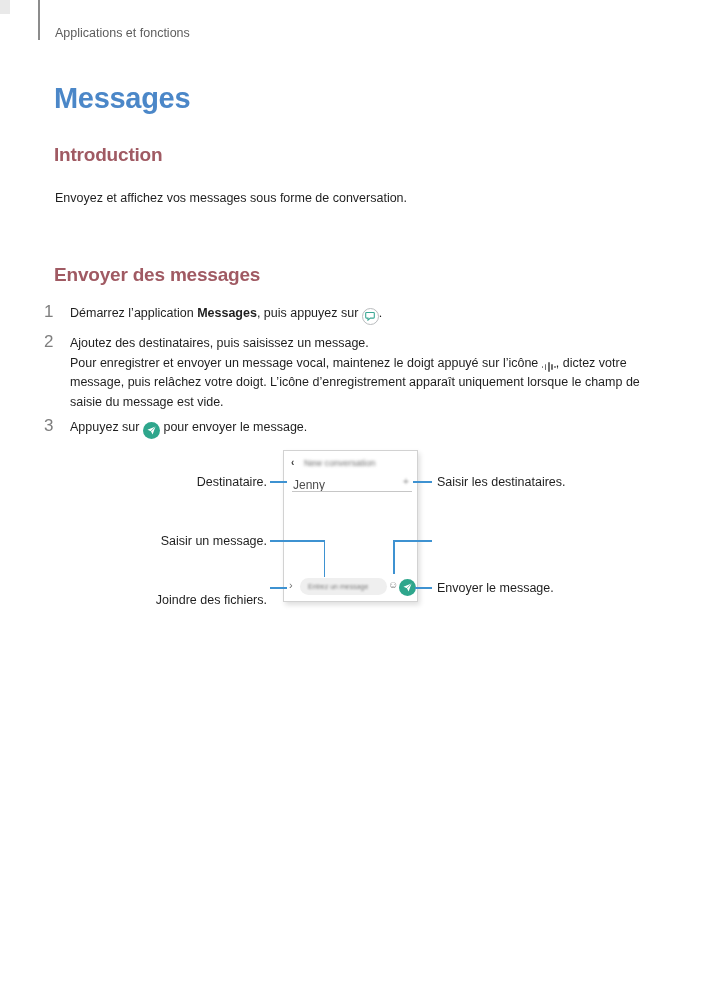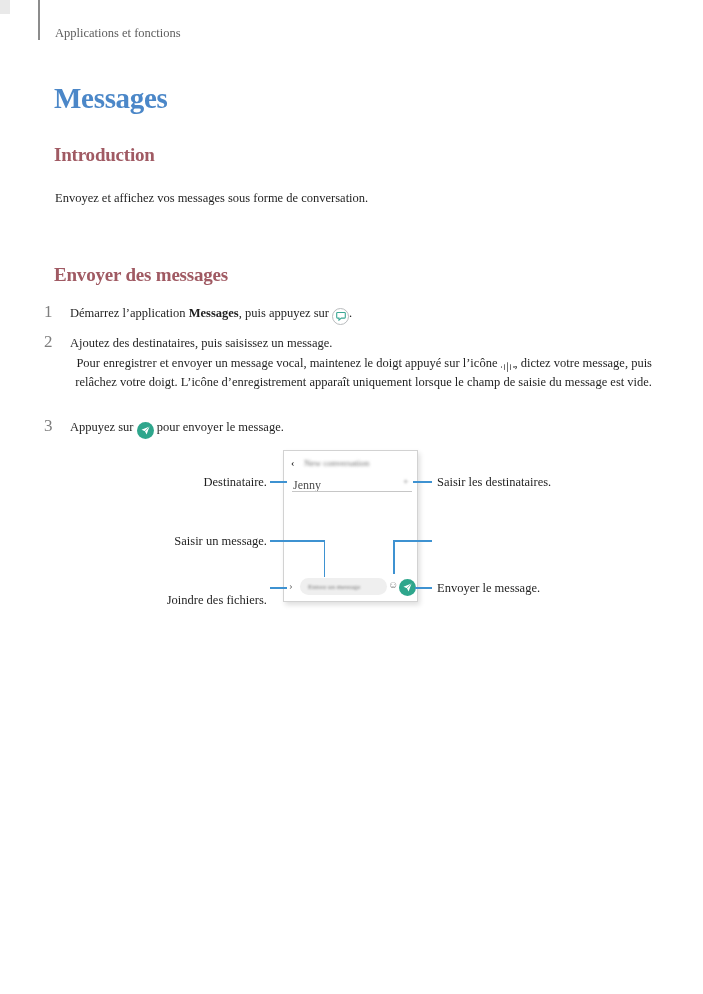--- a/index.html
+++ b/index.html
@@ -1,34 +1,34 @@
 <!DOCTYPE html>
 <html><head>
 <meta charset="utf-8">
 <style>
   * { margin:0; padding:0; box-sizing:border-box; }
   html,body { background:#ffffff; }
   .page {
     position:relative; width:703px; height:857px; background:#ffffff;
-    font-family:Liberation Serif, serif; color:#1f1f1f; overflow:hidden;
+    font-family:Liberation Sans, sans-serif; color:#1f1f1f; overflow:hidden;
   }
   .corner-tab { position:absolute; left:0; top:0; width:10px; height:14px; background:#e9e9e9; }
   .vrule { position:absolute; left:38px; top:0; width:2px; height:40px; background:#8c8c8c; }
   .running-header { position:absolute; left:55px; top:26px; font-size:12.5px; color:#5d5d5d; }
   .doc-title { position:absolute; left:54px; top:82px; font-size:29px; font-weight:bold; color:#4b87c8; letter-spacing:-0.3px; }
   .section-heading { position:absolute; left:54px; font-size:19px; font-weight:bold; color:#a05a63; letter-spacing:-0.2px; }
   .h-intro { top:144px; }
   .h-send  { top:264px; }
   .body-p { position:absolute; left:55px; font-size:12.5px; line-height:19px; color:#1f1f1f; }
   .p1 { top:189px; }
   .p2 { top:203px; width:596px; }
   .step { position:absolute; left:44px; }
   .step-num { position:absolute; left:0; top:-2px; font-size:17px; color:#7e7e7e; }
   .step-body { position:absolute; left:26px; top:0; width:584px; font-size:12.5px; line-height:19px; white-space:normal; }
-  .s1 { top:304px; } .s2 { top:334px; } .s2d { top:354px;text-align:right; } .s3 { top:418px; }
+  .s1 { top:304px; } .s2 { top:334px; } .s2d { top:354px; } .s3 { top:418px; }
   .detail { position:absolute; left:70px; width:582px; font-size:12.5px; line-height:19.3px; }
   .bold { font-weight:bold; }
   .inline-icon { display:inline-block; vertical-align:-4px; }
   
   .compose-icon { width:17px; height:17px; border:1.3px solid #b9bcbe; border-radius:50%;
     display:inline-flex; align-items:center; justify-content:center; }
   
   .wave-icon { display:inline-flex; align-items:center; gap:1.5px; vertical-align:-1px; height:11px; }
   .wave-icon i { display:inline-block; width:1.6px; background:#6f6f6f; border-radius:1px; }
   .w1{height:2px;} .w2{height:6px;} .w3{height:10px;} .w4{height:6px;} .w5{height:2px;}

